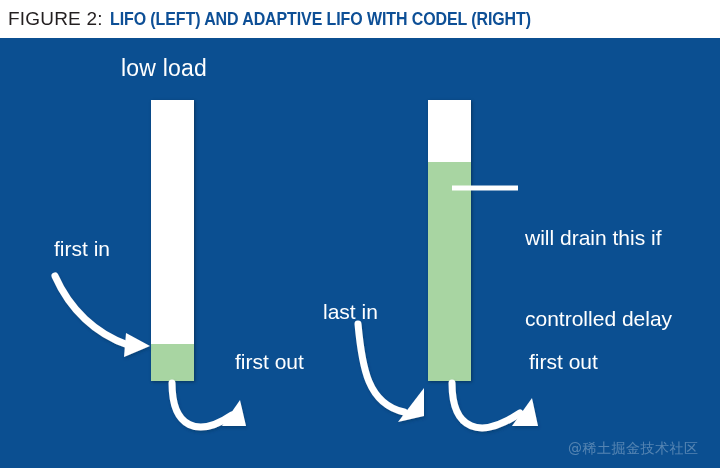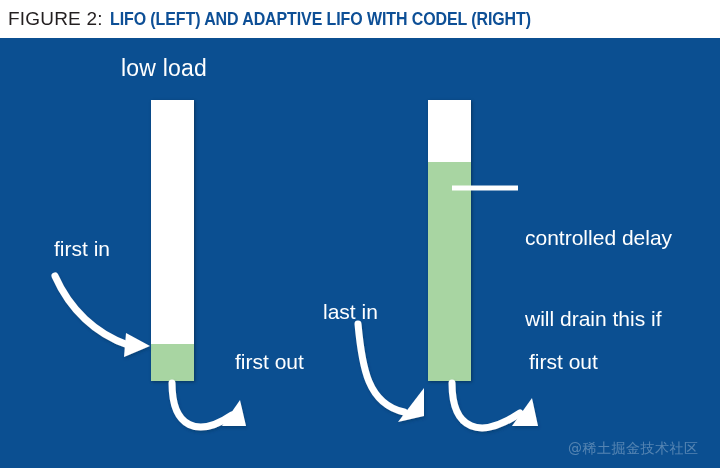--- a/index.html
+++ b/index.html
@@ -176,20 +176,20 @@
 
     <div id="ann-first-in" class="annotation">first in</div>
 
     <div id="ann-first-out-l" class="annotation">first out</div>
 
     <div id="ann-last-in" class="annotation">last in</div>
 
     <div id="ann-first-out-r" class="annotation">first out</div>
 
     <div id="ann-controlled" class="annotation">
+      <div>will drain this if</div>
       <div>controlled delay</div>
-      <div>will drain this if</div>
     </div>
 
     <div id="watermark">@稀土掘金技术社区</div>
 
   </div>
 </div>
 
 </body></html>

